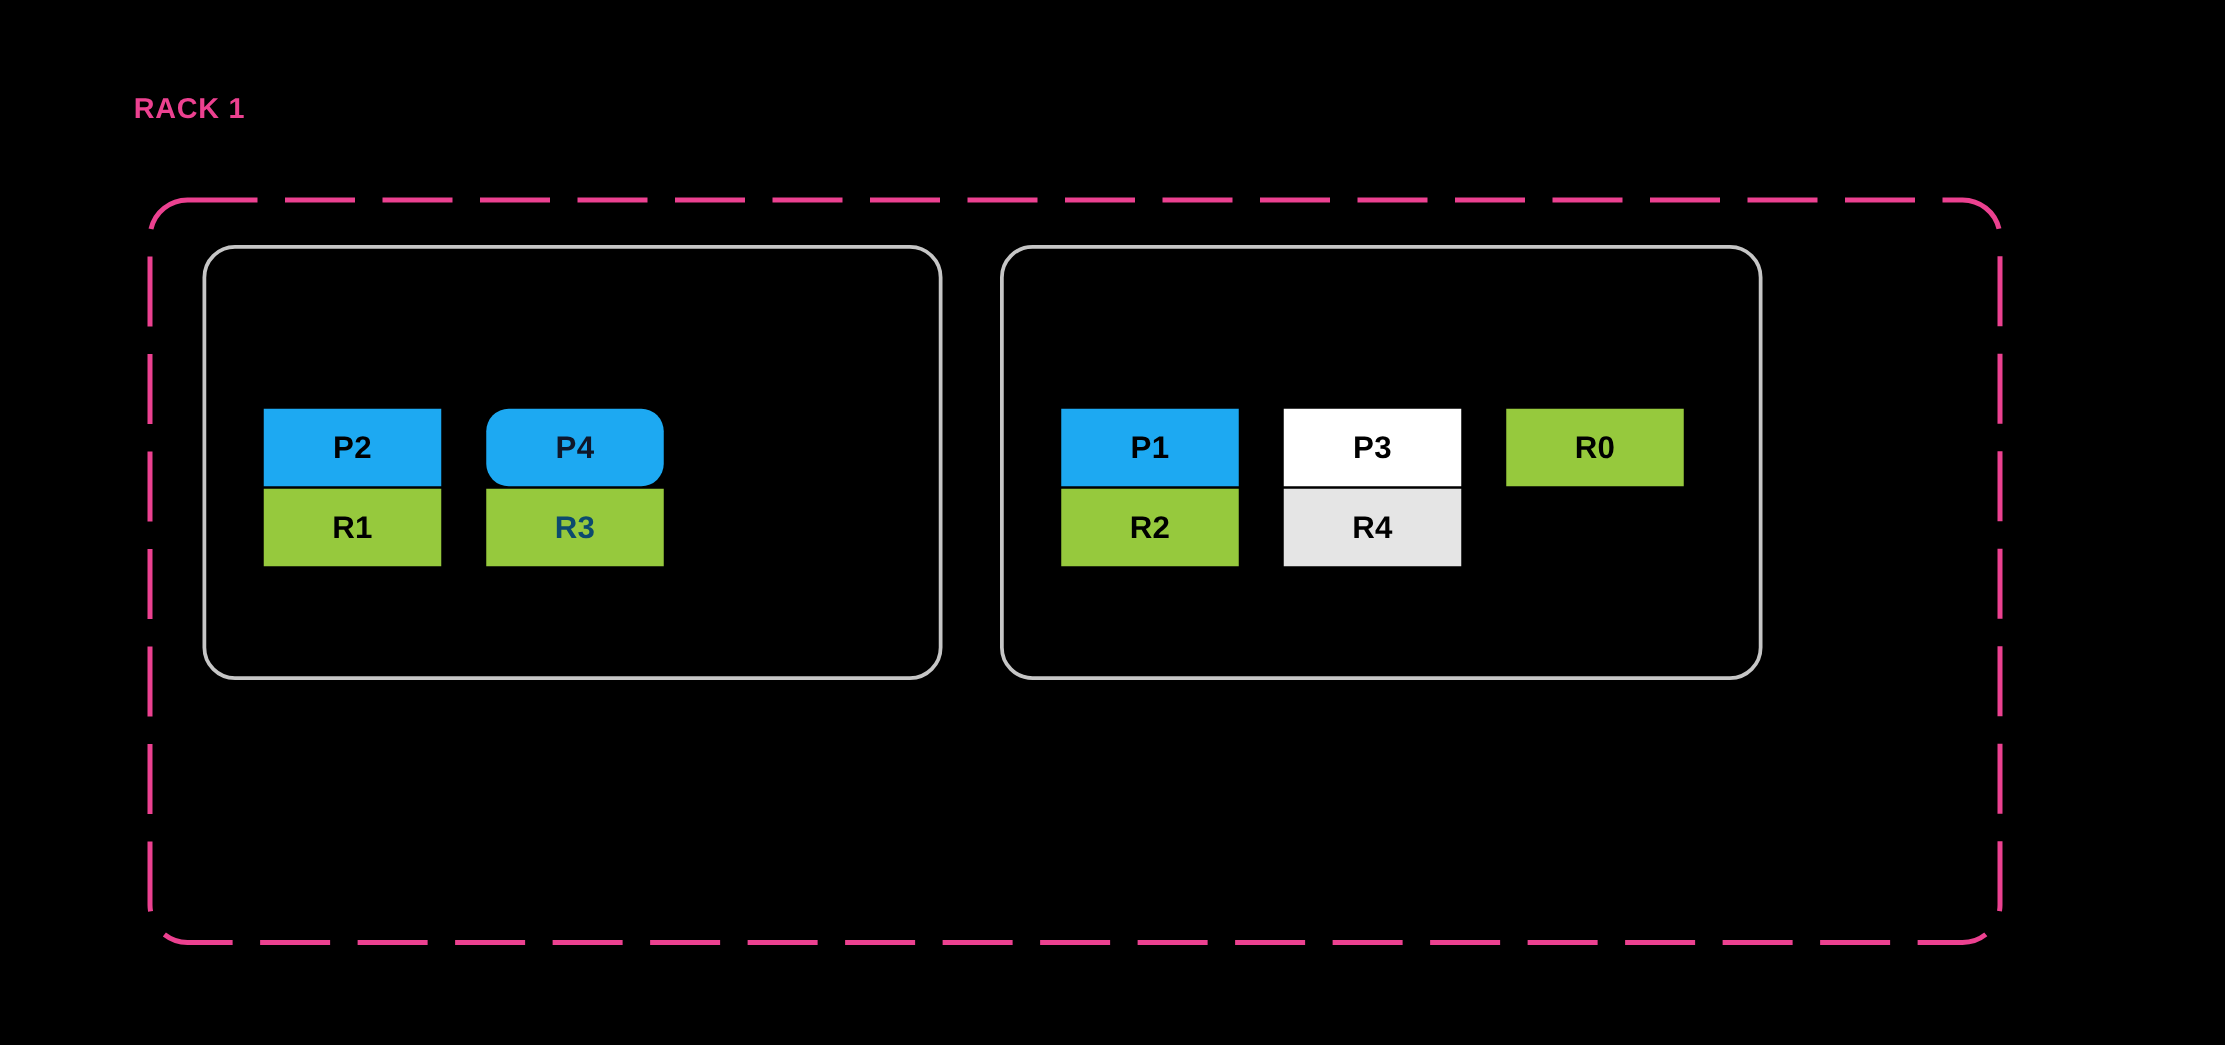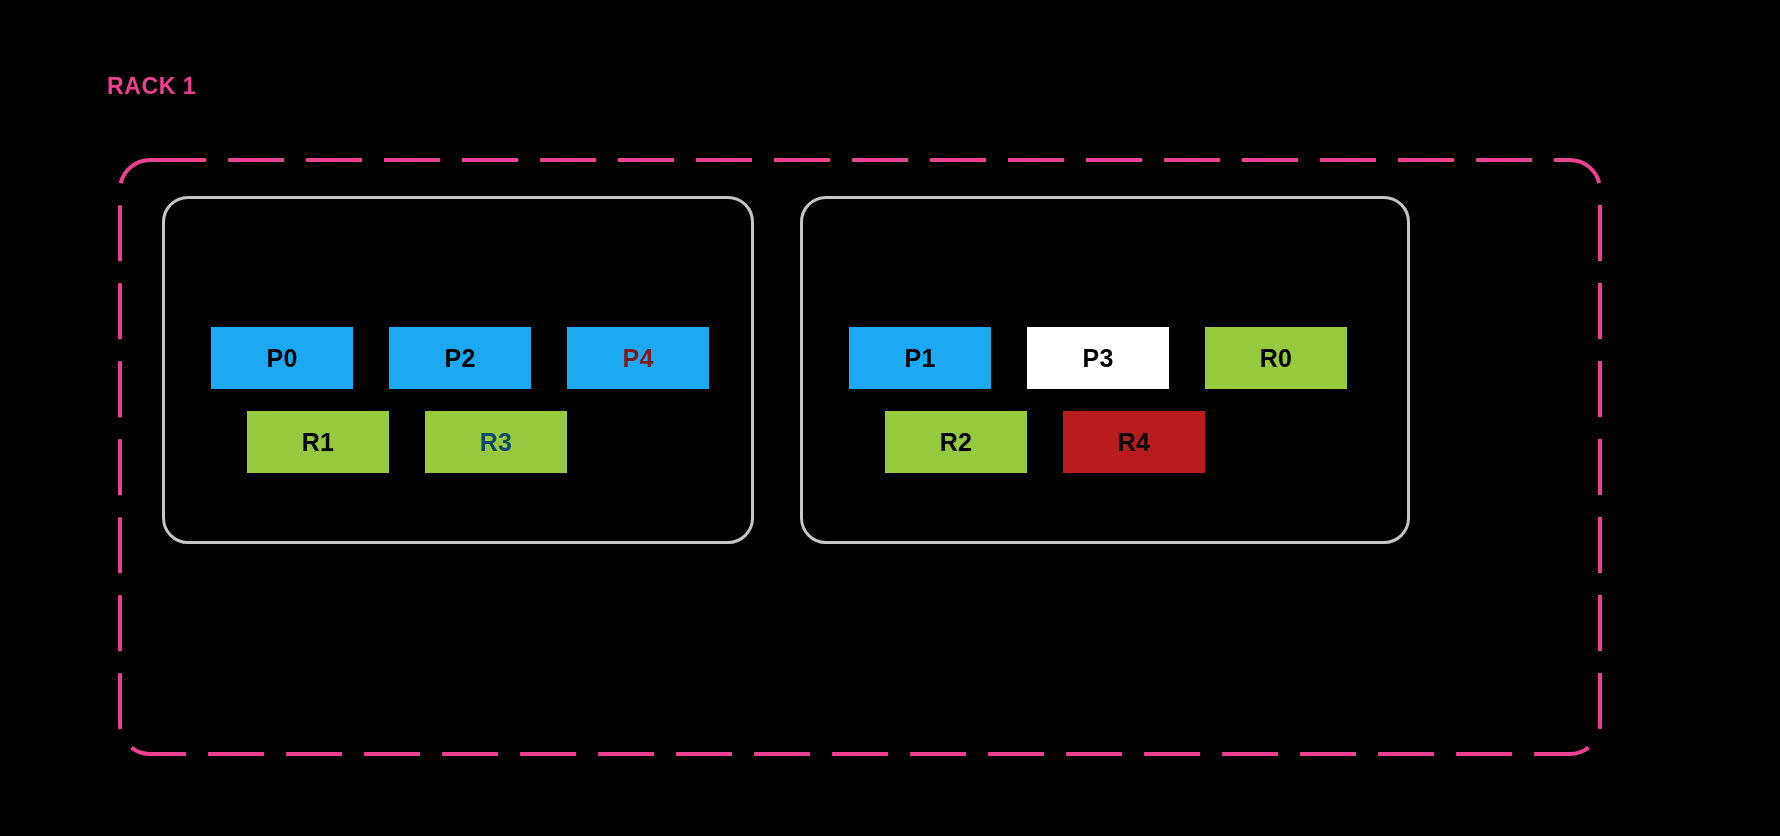--- a/index.html
+++ b/index.html
@@ -62,21 +62,21 @@
   
   .unit-row {
     position: absolute;
     display: flex;
     gap: 36px;
     height: 62px;
   }
   .node-box.left  .unit-row { left: 46px; }
   .node-box.right .unit-row { left: 46px; align-items: flex-end; }
   .unit-row.row-top    { top: 128px; }
-  .unit-row.row-bottom { top: 212px; margin-left: 36px; }
+  .unit-row.row-bottom { top: 192px; }
 
   .unit {
     width: 142px;
     height: 62px;
     display: flex;
     align-items: center;
     justify-content: center;
     font-family: "Liberation Sans", sans-serif;
     font-size: 25px;
     font-weight: bold;
@@ -96,26 +96,23 @@
 
   <div class="rack-container">
     <svg viewBox="0 0 1484 598" preserveAspectRatio="none">
       <rect id="rack-rect" x="2" y="2" width="1480" height="594" rx="30" ry="30" fill="none" stroke="#EC4190" stroke-width="4" stroke-dasharray="56 22" stroke-linecap="butt"></rect>
     </svg>
   </div>
 
   <div class="node-box left" style="border-color: rgb(198, 198, 198);">
     <div class="unit-row row-top">
       <div class="unit primary" style="background: rgb(29, 169, 242); color: rgb(0, 0, 0);">
-        <span>P0</span>
-      </div>
-      <div class="unit primary" style="background: rgb(29, 169, 242); color: rgb(0, 0, 0);">
         <span>P2</span>
       </div>
-      <div class="unit primary" style="background: rgb(29, 169, 242); color: #7f1d1d;">
+      <div class="unit primary" style="background: rgb(29, 169, 242); color: #0f172a; border-radius: 18px;">
         <span>P4</span>
       </div>
     </div>
     <div class="unit-row row-bottom">
       <div class="unit replica" style="background: rgb(150, 201, 61); color: rgb(0, 0, 0);">
         <span>R1</span>
       </div>
       <div class="unit replica" style="background: rgb(150, 201, 61); color: #0c4a6e;">
         <span>R3</span>
       </div>
@@ -131,19 +128,19 @@
         <span>P3</span>
       </div>
       <div class="unit replica" style="background: rgb(150, 201, 61); color: rgb(0, 0, 0);">
         <span>R0</span>
       </div>
     </div>
     <div class="unit-row row-bottom">
       <div class="unit replica" style="background: rgb(150, 201, 61); color: rgb(0, 0, 0);">
         <span>R2</span>
       </div>
-      <div class="unit replica" style="background: #b91c1c; color: rgb(0, 0, 0);">
+      <div class="unit replica" style="background: #e5e5e5; color: rgb(0, 0, 0);">
         <span>R4</span>
       </div>
     </div>
   </div>
 
 </div>
 
 </body></html>

